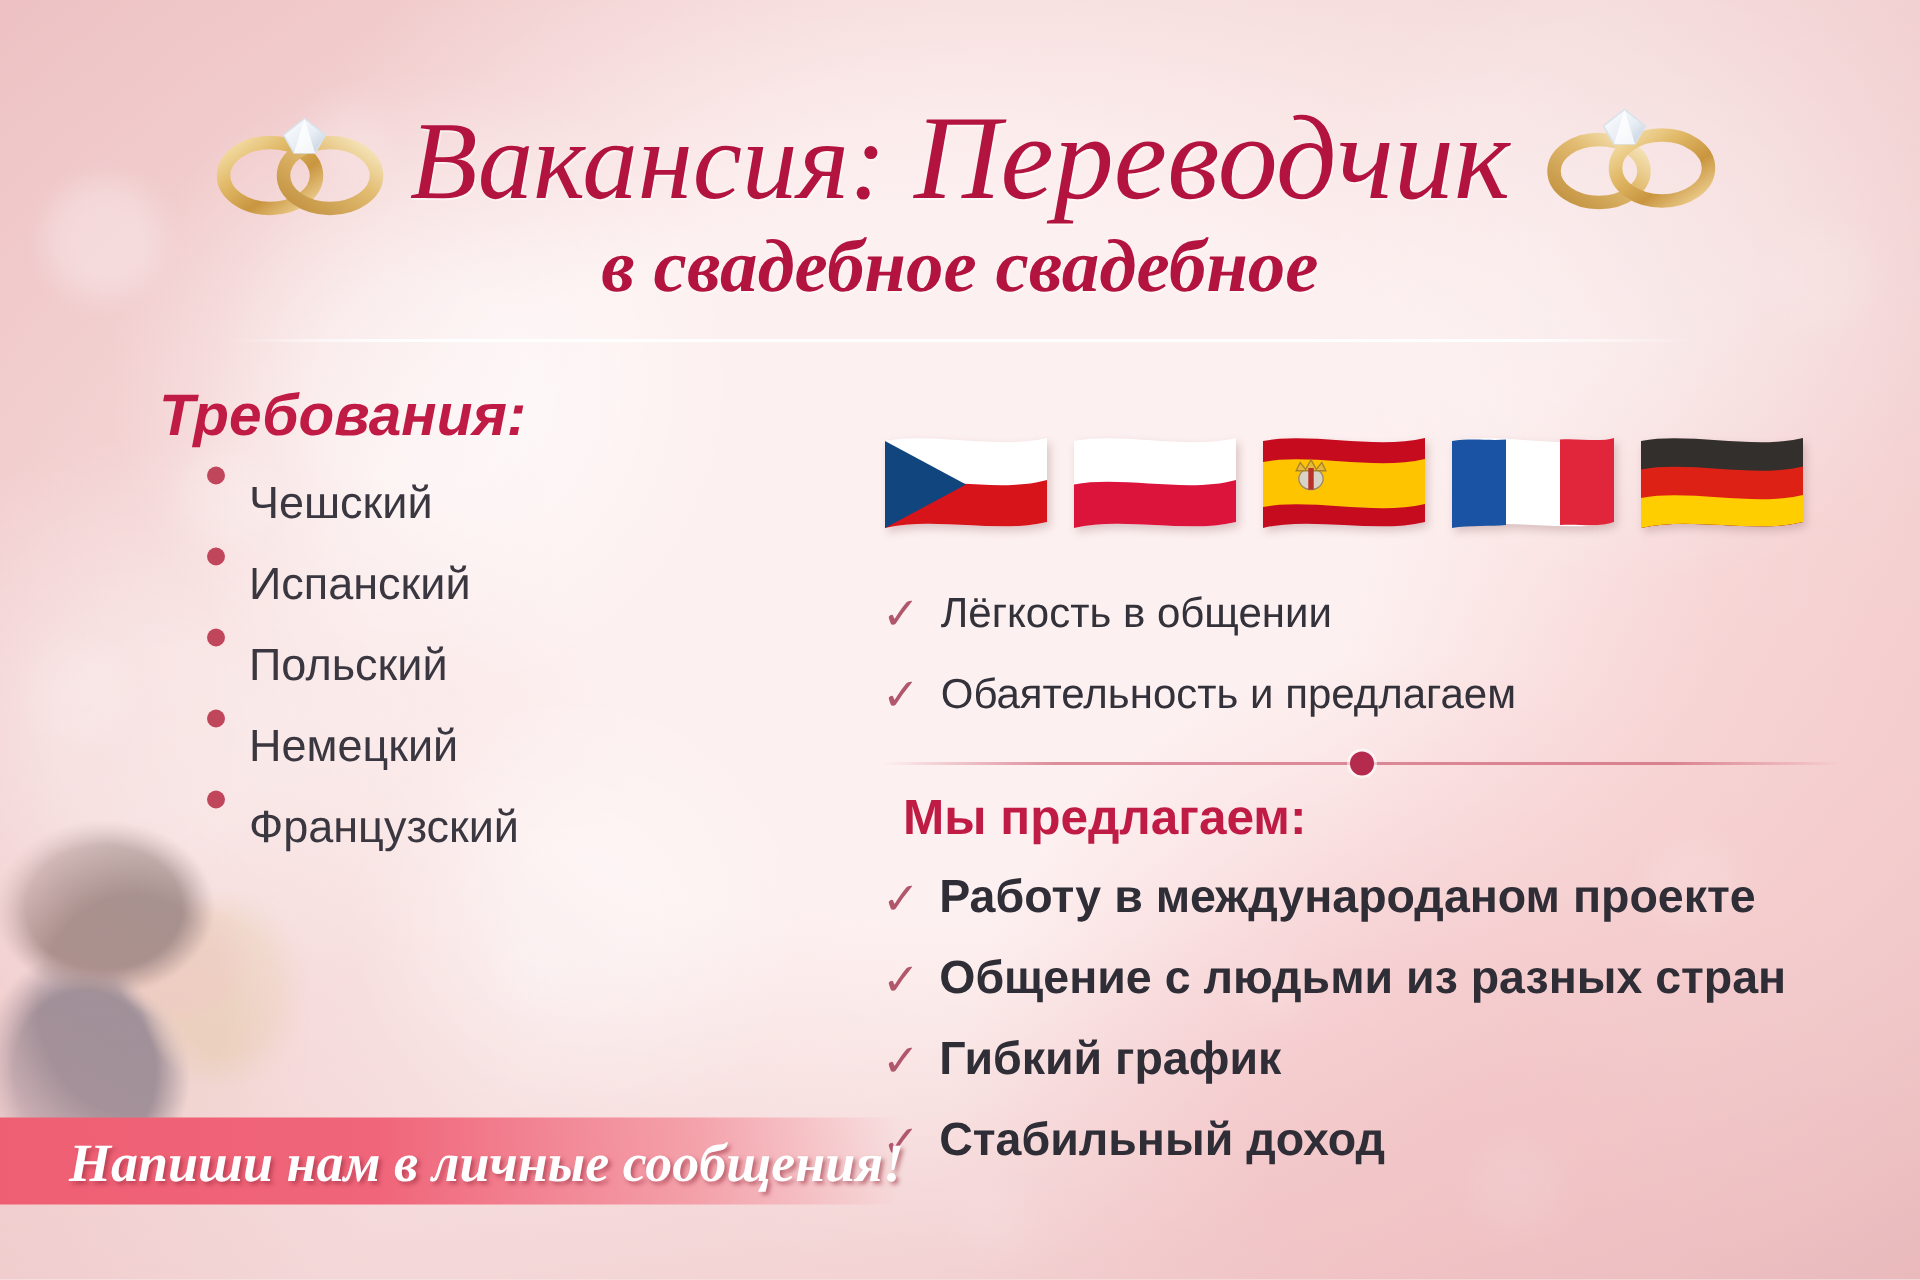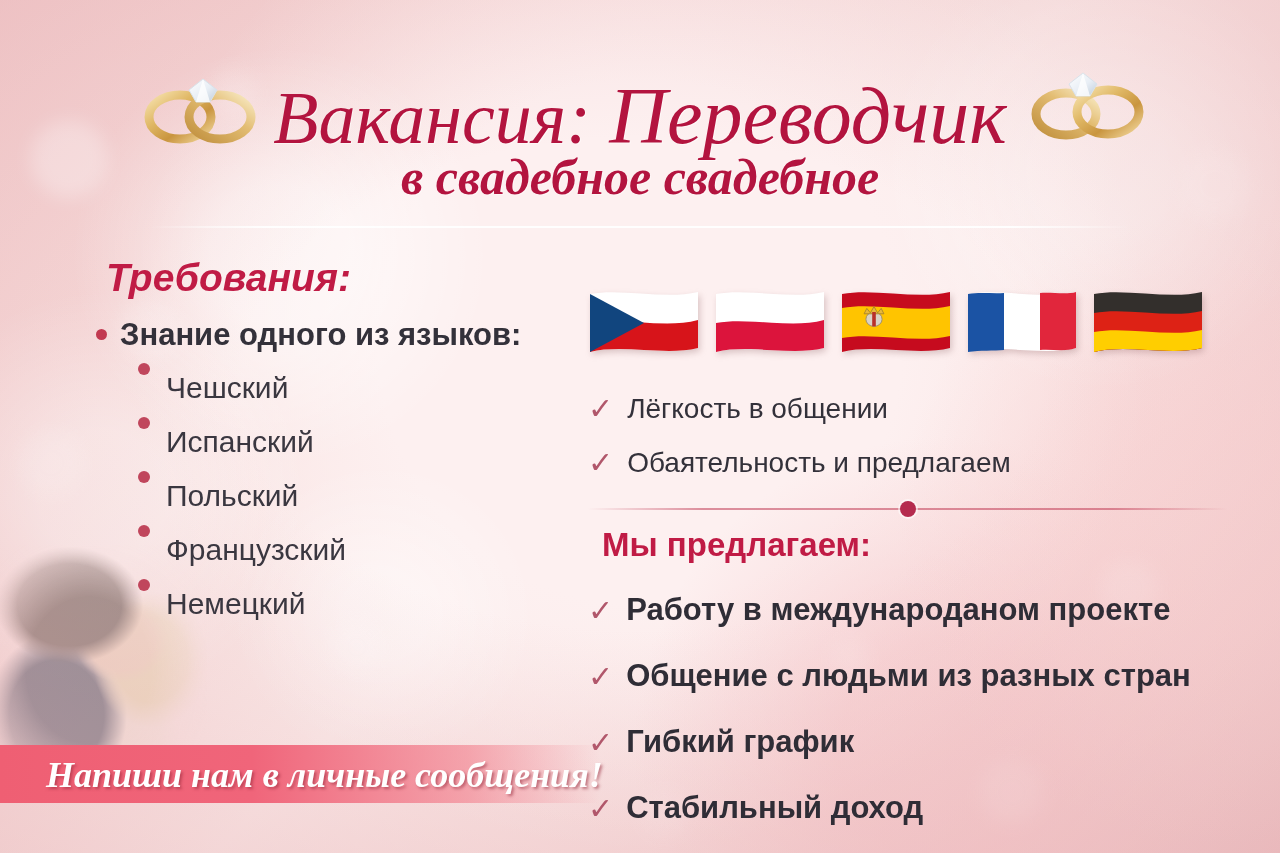--- a/index.html
+++ b/index.html
@@ -36,21 +36,21 @@
       radial-gradient(ellipse 44% 30% at 36% 24%, #4a3b33 0 55%, rgba(74,59,51,0) 78%),
       radial-gradient(ellipse 26% 20% at 60% 38%, #e8c9ae 0 60%, rgba(232,201,174,0) 85%),
       radial-gradient(ellipse 34% 34% at 74% 46%, #e4d2a8 0 50%, rgba(228,210,168,0) 80%),
       radial-gradient(ellipse 40% 40% at 30% 68%, #2f3a4d 0 55%, rgba(47,58,77,0) 82%),
       radial-gradient(ellipse 30% 26% at 62% 76%, #f0e2d6 0 55%, rgba(240,226,214,0) 85%),
       linear-gradient(180deg, rgba(247,223,221,.2), rgba(247,223,221,.65));
     -webkit-mask-image:radial-gradient(ellipse 70% 70% at 45% 50%, #000 42%, rgba(0,0,0,0) 88%);
             mask-image:radial-gradient(ellipse 70% 70% at 45% 50%, #000 42%, rgba(0,0,0,0) 88%);
   }
   
-  .title-row{position:absolute;left:0;top:70px;width:1280px;height:92px;}
+  .title-row{position:absolute;left:0;top:60px;width:1280px;height:92px;}
   .title-main{
     position:absolute;left:0;right:0;top:0;text-align:center;
     font-family:"Liberation Serif", serif;font-style:italic;
     font-size:74px;line-height:92px;color:#b3143f;white-space:nowrap;
     text-shadow:1px 1px 0 rgba(255,255,255,.5);
   }
   .title-main .kw{font-size:80px;}
   .subtitle{
     position:absolute;left:0;right:0;top:148px;text-align:center;
     font-family:"Liberation Serif", serif;font-style:italic;font-weight:bold;
@@ -98,21 +98,21 @@
     position:absolute;top:3px;left:50%;margin-left:-8px;
     width:16px;height:16px;border-radius:50%;background:#b52b4e;
     box-shadow:0 0 0 2px rgba(255,255,255,.55);
   }
   .h-offer{
     font-family:"Liberation Sans", sans-serif;font-weight:bold;
     font-size:33px;line-height:42px;color:#c01b45;margin:4px 0 12px 14px;
   }
   .offers{list-style:none;margin:0;padding:0;}
   .offers li{display:flex;align-items:baseline;gap:13px;margin-bottom:14px;}
-  .offers .txt{font-size:31px;line-height:40px;color:#2f2d36;font-weight:600;margin-top:12px;}
+  .offers .txt{font-size:31px;line-height:40px;color:#2f2d36;font-weight:600;}
   
   .banner{
     position:absolute;left:0;top:745px;width:600px;height:58px;
     background:linear-gradient(90deg,#ef5f73 0%,#f0657a 42%,rgba(243,140,152,.72) 78%,rgba(247,200,205,0) 100%);
   }
   .banner .cta{
     position:absolute;left:46px;top:4px;
     font-family:"Liberation Serif", serif;font-style:italic;font-weight:bold;
     font-size:36px;line-height:52px;color:#ffffff;white-space:nowrap;
     text-shadow:2px 2px 3px rgba(150,40,58,.55);
@@ -181,45 +181,41 @@
       <span>Вакансия:</span>
       <span class="kw">Переводчик</span>
     </div>
   </div>
   <div class="subtitle">в свадебное свадебное</div>
   <div class="hr-top"></div>
 
   <div class="col-left">
     <div class="h-req">Требования:</div>
 
-    <div class="lang-lead">
-      <span class="dot"></span>
-      <span class="txt">Знание одного из языков:</span>
-    </div>
 
     <ul class="lang-list">
       <li>
         <span class="dot"></span>
         <span class="txt">Чешский</span>
       </li>
       <li>
         <span class="dot"></span>
         <span class="txt">Испанский</span>
       </li>
       <li>
         <span class="dot"></span>
         <span class="txt">Польский</span>
       </li>
       <li>
         <span class="dot"></span>
+        <span class="txt">Немецкий</span>
+      </li>
+      <li>
+        <span class="dot"></span>
         <span class="txt">Французский</span>
-      </li>
-      <li>
-        <span class="dot"></span>
-        <span class="txt">Немецкий</span>
       </li>
     </ul>
   </div>
 
   <div class="col-right">
 
     <div class="flags">
       <div class="flag">
         <svg viewBox="0 0 112 72" aria-hidden="true">
           <path d="M2 8 C34 2, 78 14, 110 6 L110 62 C78 70, 34 58, 2 66 Z" fill="#ffffff"></path>

